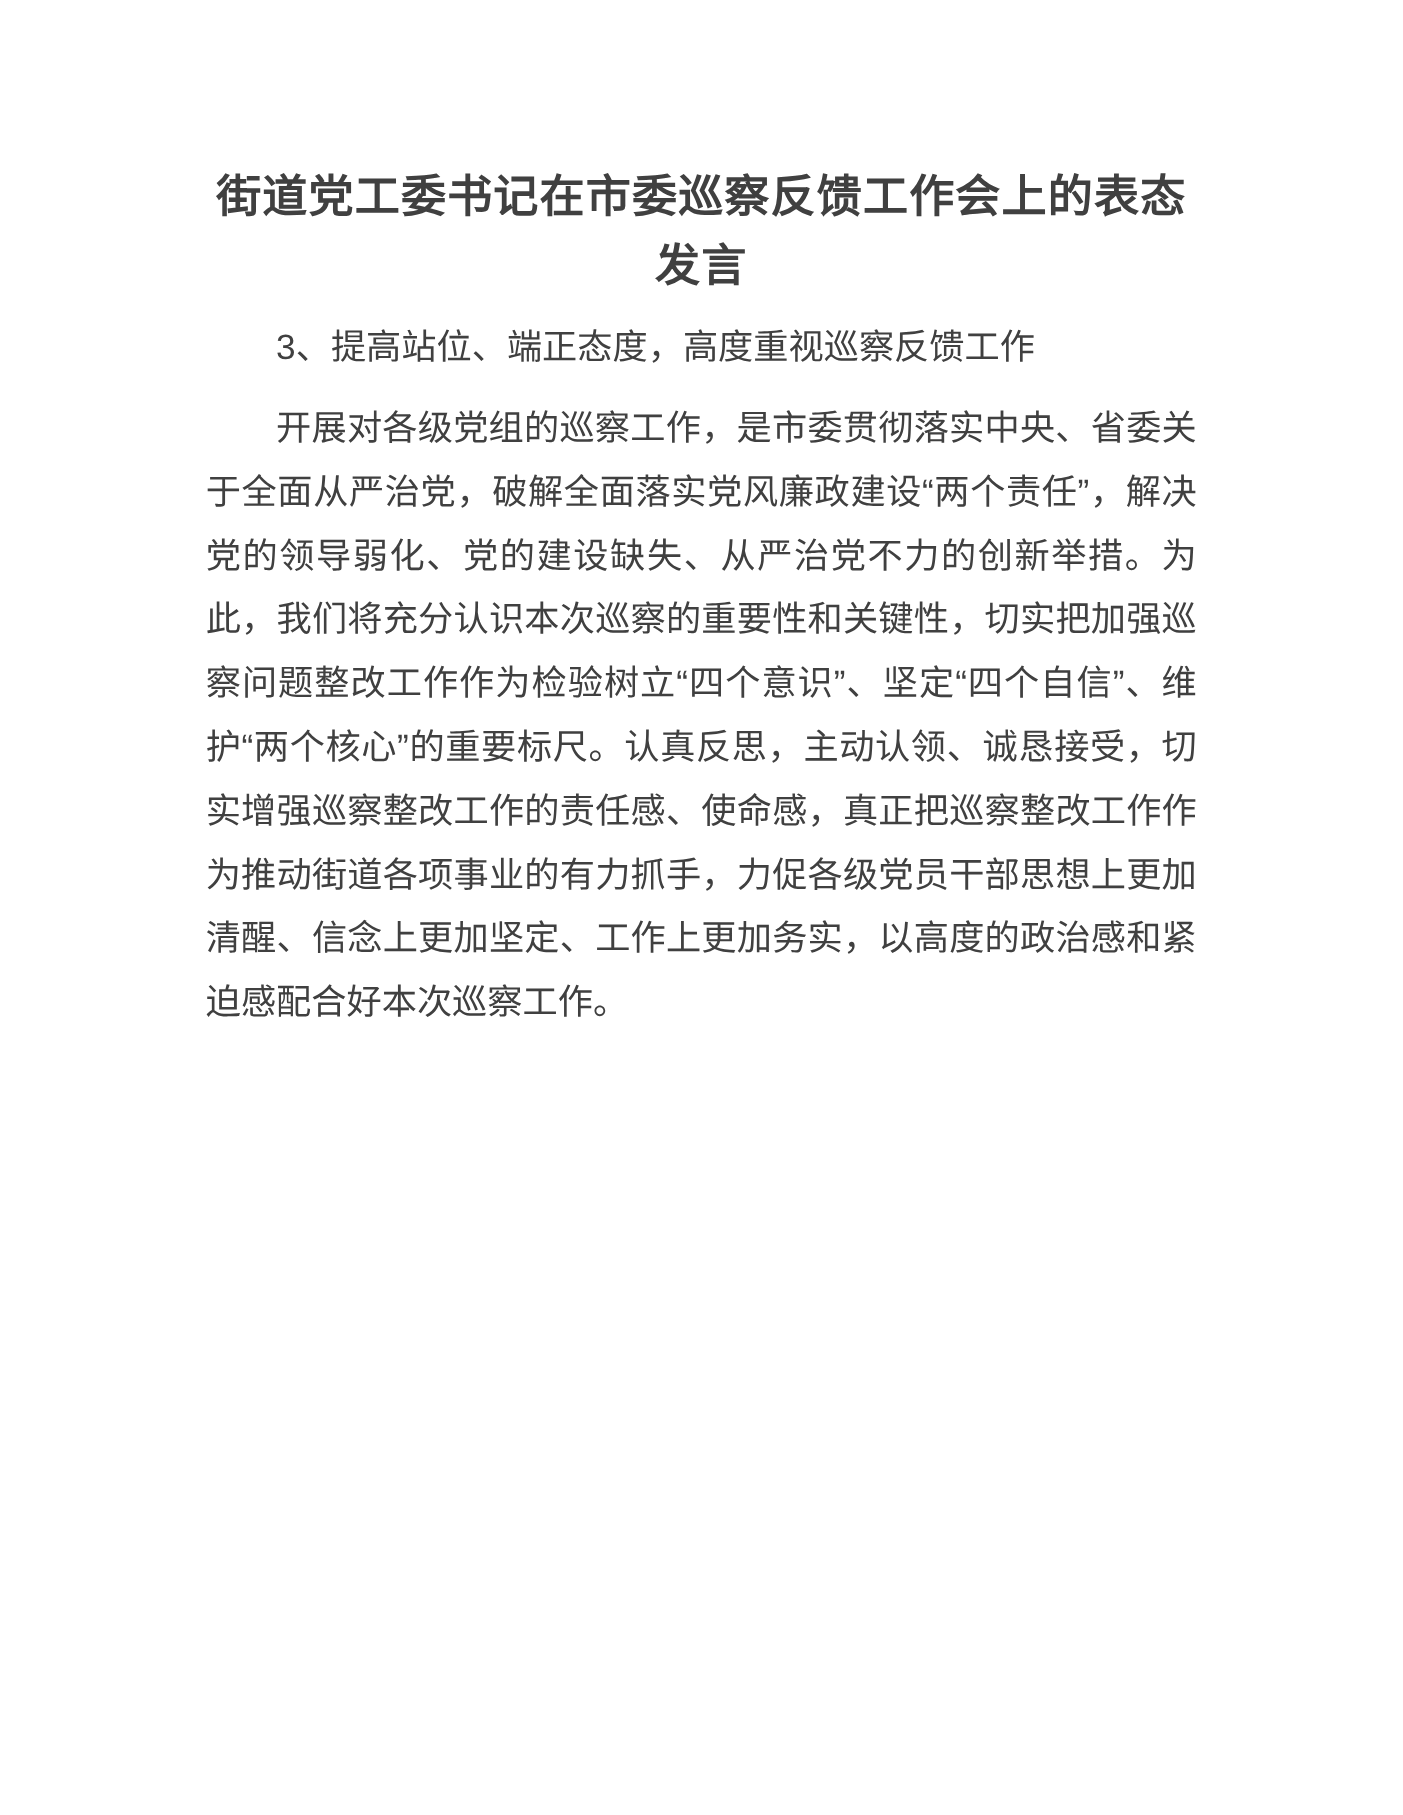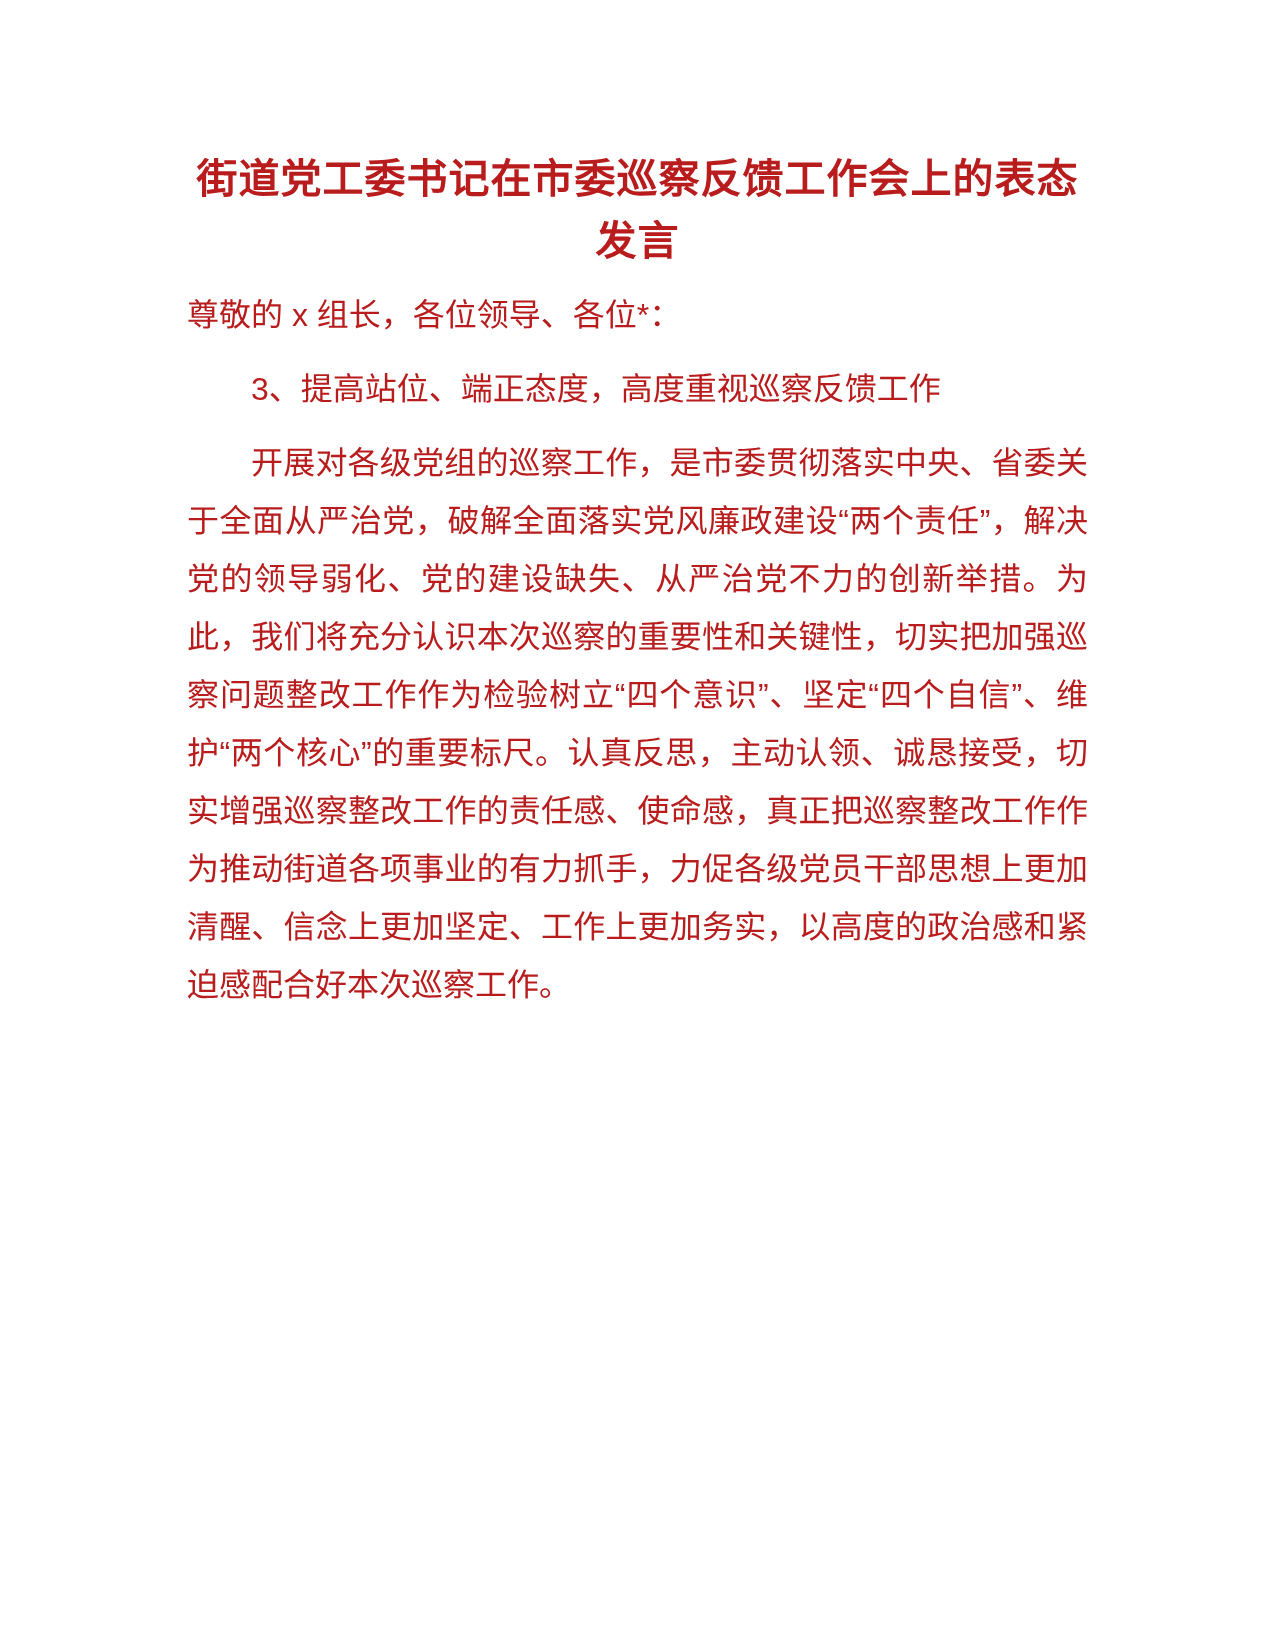--- a/index.html
+++ b/index.html
@@ -6,21 +6,21 @@
     margin: 0;
     padding: 0;
     background: #ffffff;
   }
   .page {
     position: relative;
     width: 1275px;
     height: 1650px;
     margin: 0 auto;
     background: #ffffff;
-    color: #b91c1c;
+    color: #404040;
     font-family: "Liberation Sans", "DejaVu Sans", sans-serif;
     box-sizing: border-box;
     padding: 148px 187px 0 187px;
     overflow: hidden;
   }
   .doc-title {
     font-size: 41px;
     font-weight: 700;
     line-height: 62px;
     text-align: center;
@@ -43,21 +43,20 @@
     text-indent: 2em;
   }
 </style>
 </head>
 <body>
 
 <div class="page">
   <h1 class="doc-title">街道党工委书记在市委巡察反馈工作会上的表态发言</h1>
 
   <div class="doc-body">
-    <p class="salutation">尊敬的 x 组长，各位领导、各位*：</p>
 
 
     <p class="indent">3、提高站位、端正态度，高度重视巡察反馈工作</p>
 
     <p class="indent">开展对各级党组的巡察工作，是市委贯彻落实中央、省委关于全面从严治党，破解全面落实党风廉政建设“两个责任”，解决党的领导弱化、党的建设缺失、从严治党不力的创新举措。为此，我们将充分认识本次巡察的重要性和关键性，切实把加强巡察问题整改工作作为检验树立“四个意识”、坚定“四个自信”、维护“两个核心”的重要标尺。认真反思，主动认领、诚恳接受，切实增强巡察整改工作的责任感、使命感，真正把巡察整改工作作为推动街道各项事业的有力抓手，力促各级党员干部思想上更加清醒、信念上更加坚定、工作上更加务实，以高度的政治感和紧迫感配合好本次巡察工作。</p>
 
   </div>
 </div>
 
 </body></html>

